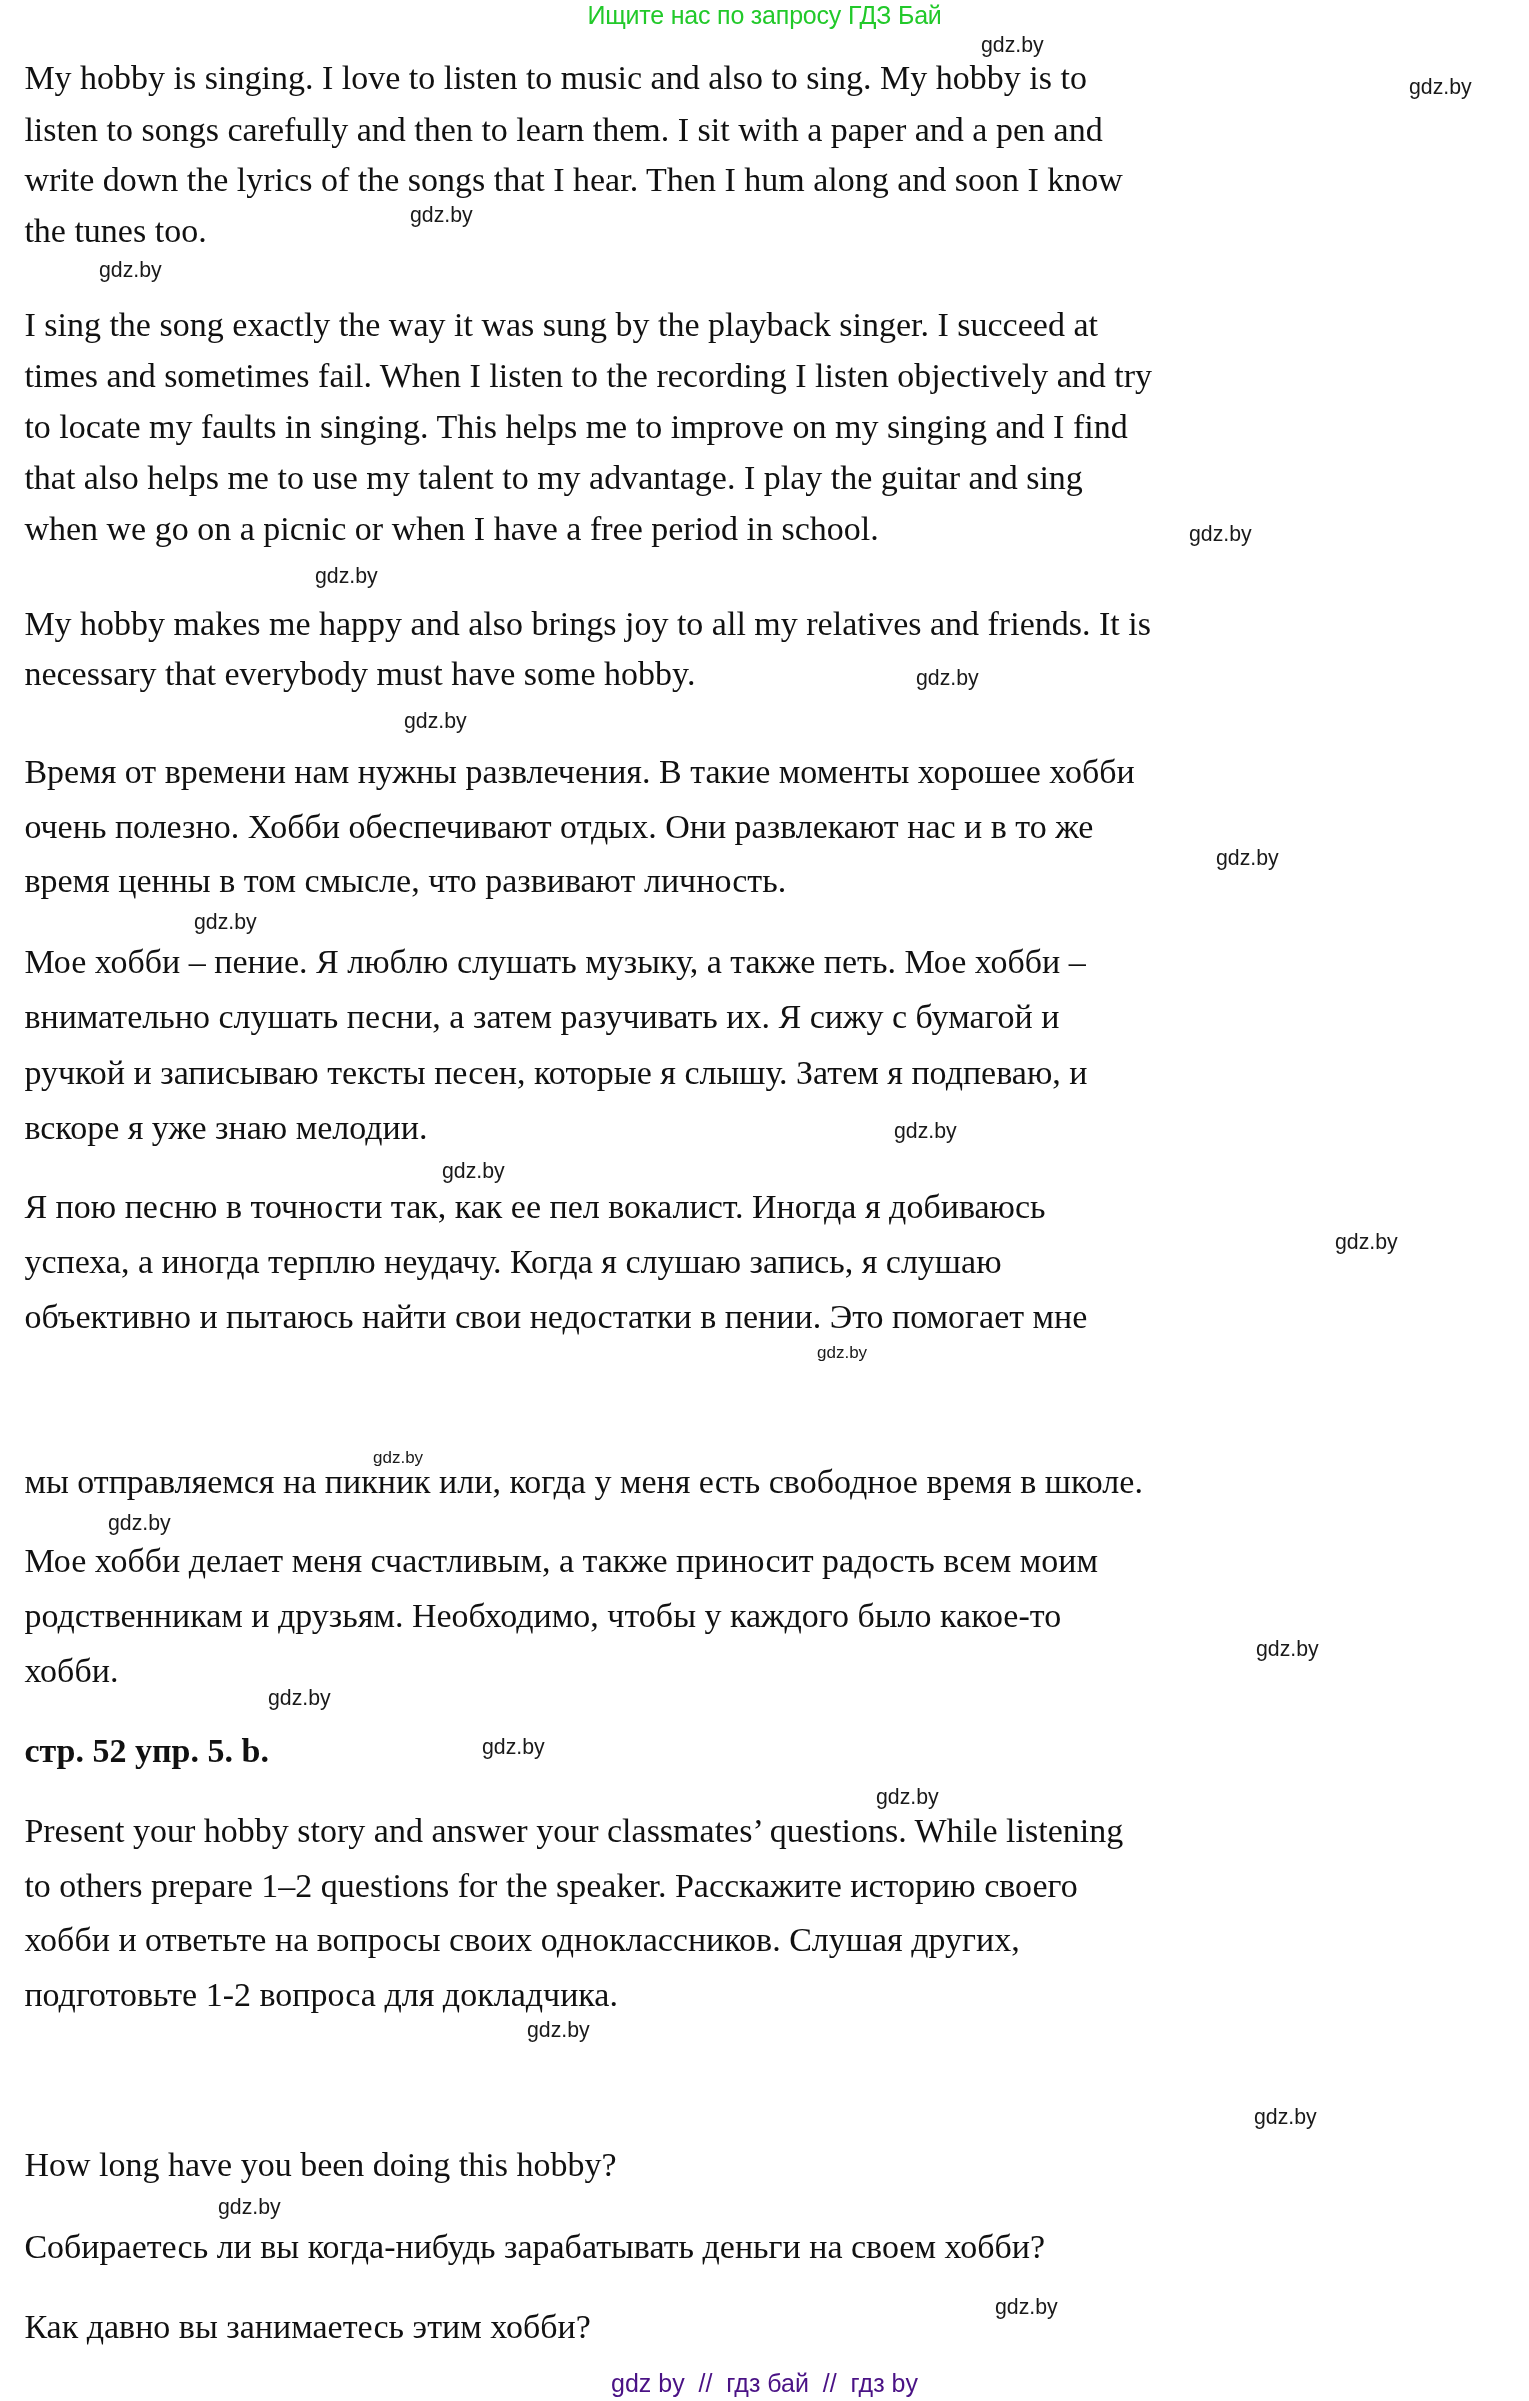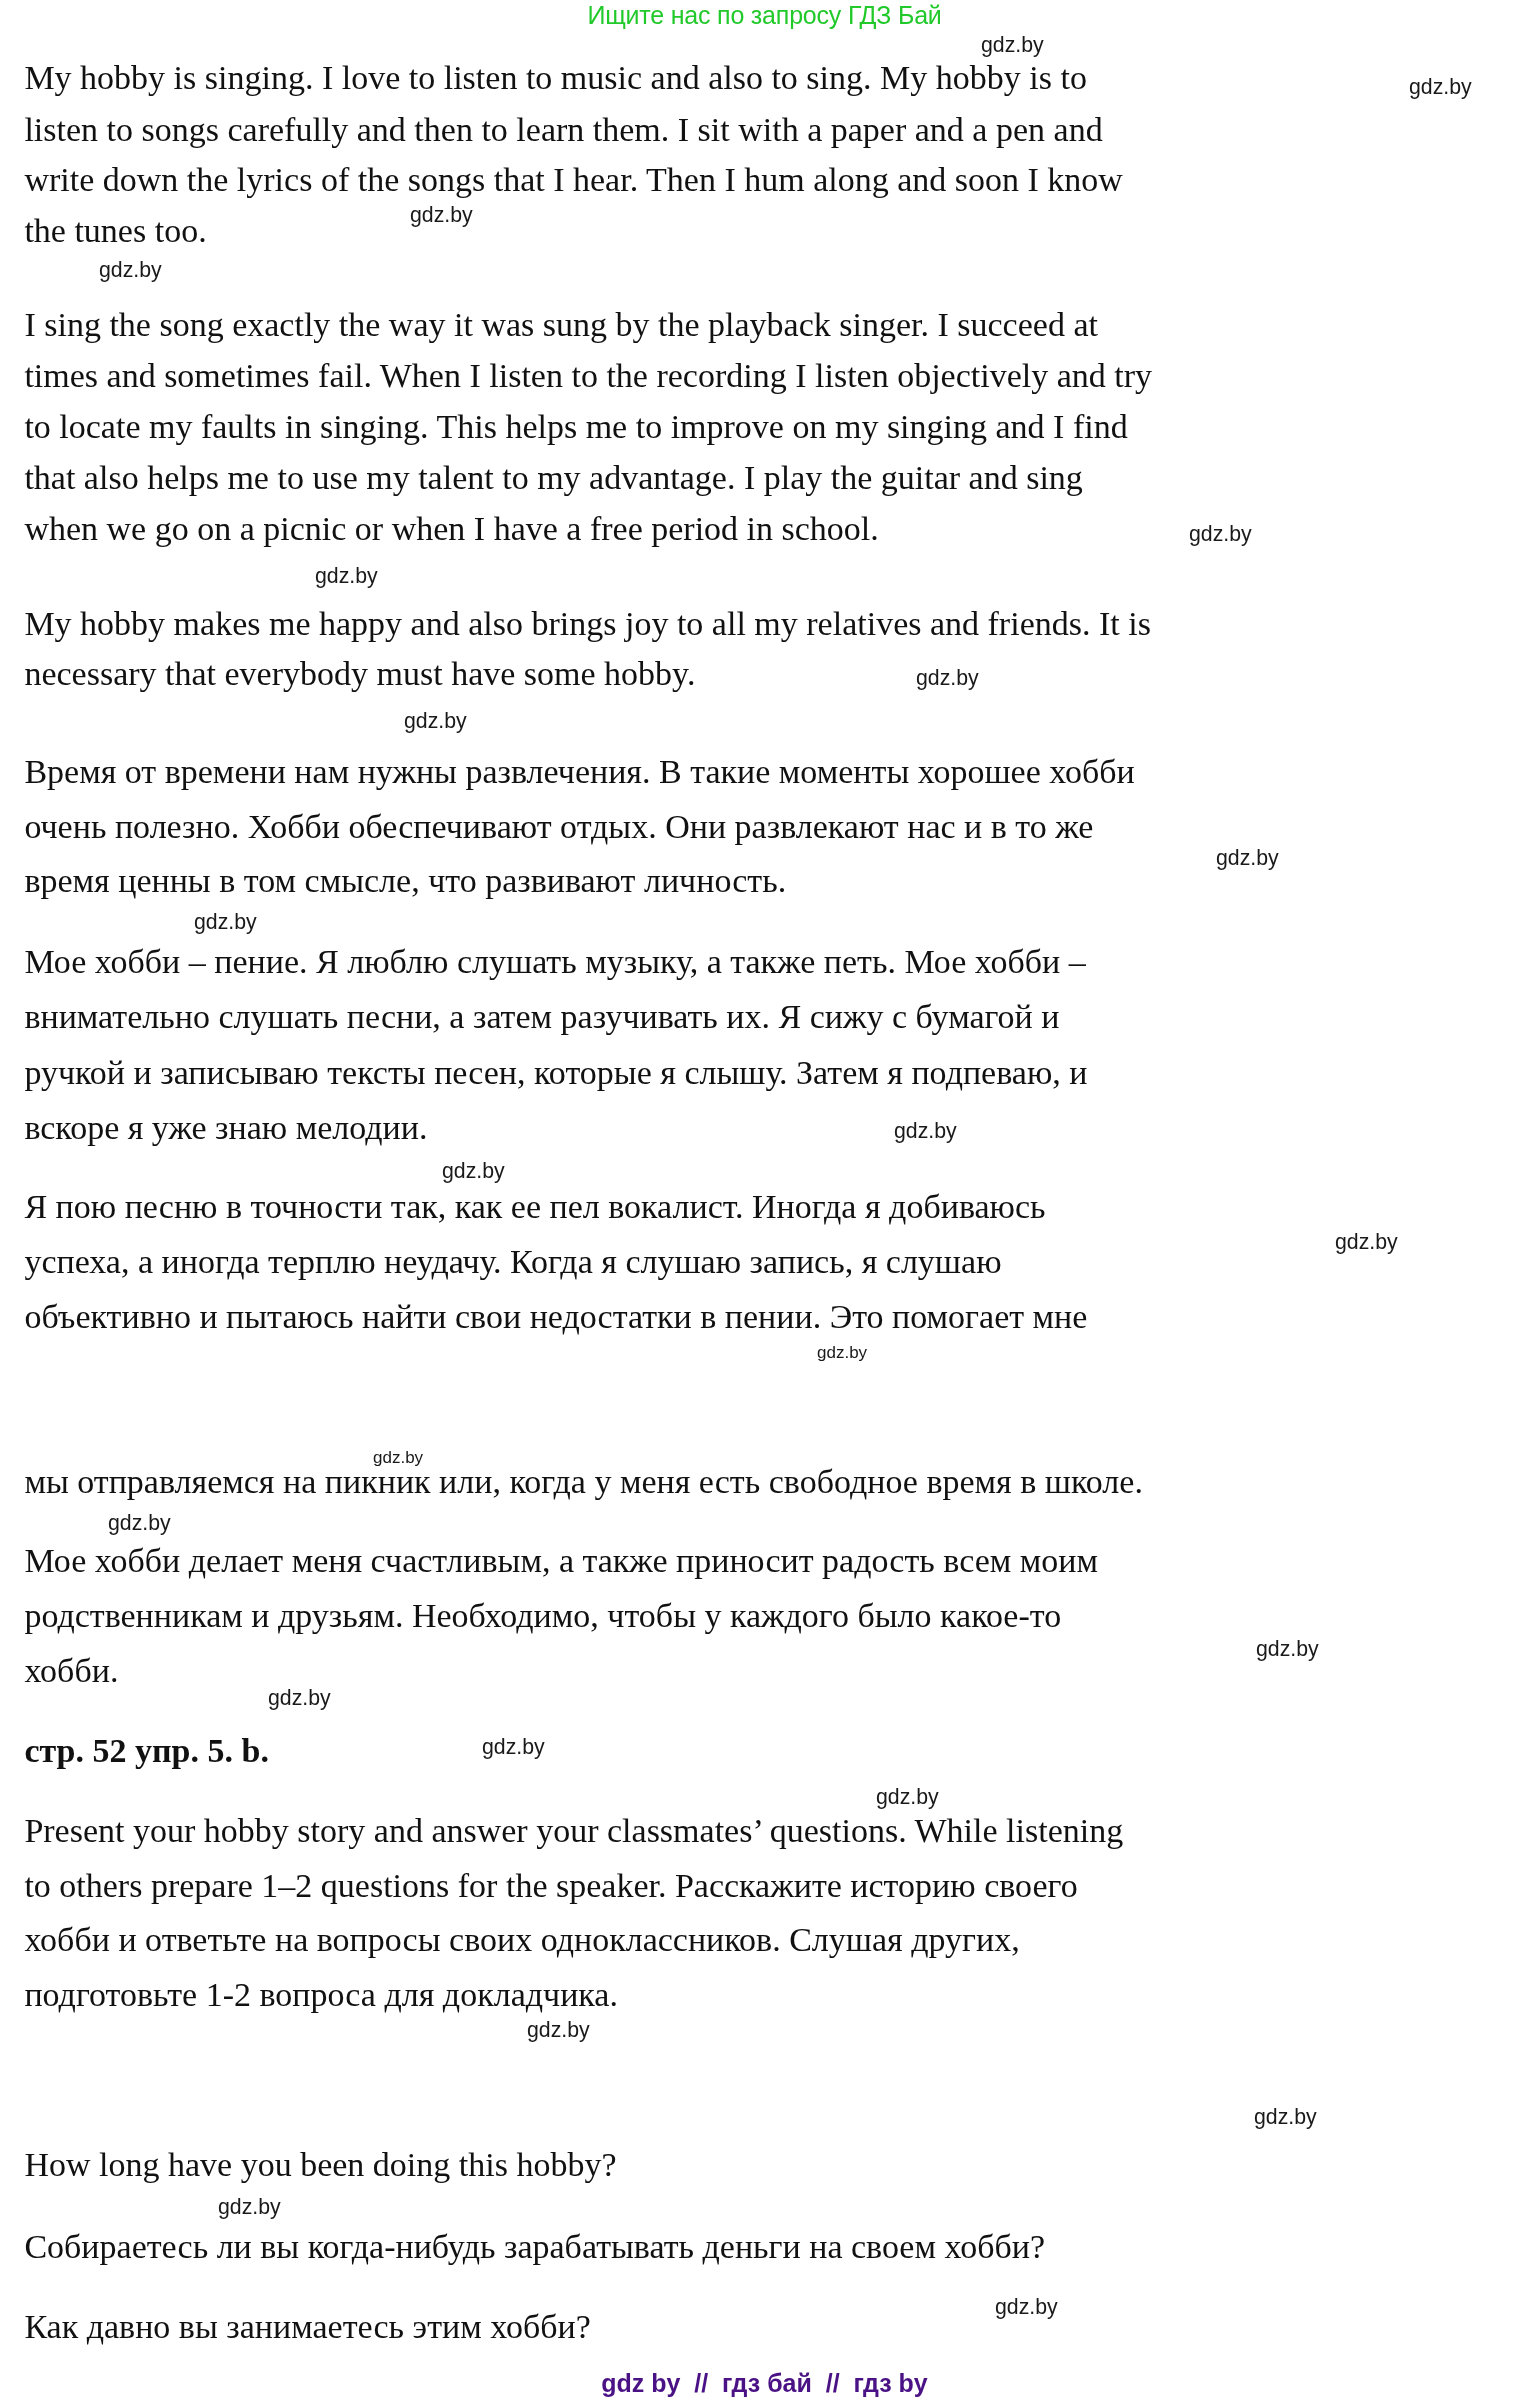--- a/index.html
+++ b/index.html
@@ -62,21 +62,20 @@
       position: absolute;
       left: 0;
       top: 2368px;
       width: 1529px;
       text-align: center;
       font-family: "Liberation Sans", "DejaVu Sans", sans-serif;
       font-size: 25px;
       line-height: 30.5px;
       color: #4a1285;
       white-space: pre;
-      font-weight: bold;
     }
   </style>
 </head>
 <body>
 
 <div class="page">
 
   <div class="header-banner">Ищите нас по запросу ГДЗ Бай</div>
 
   <div class="line" style="top:56px">My hobby is singing. I love to listen to music and also to sing. My hobby is to</div>

